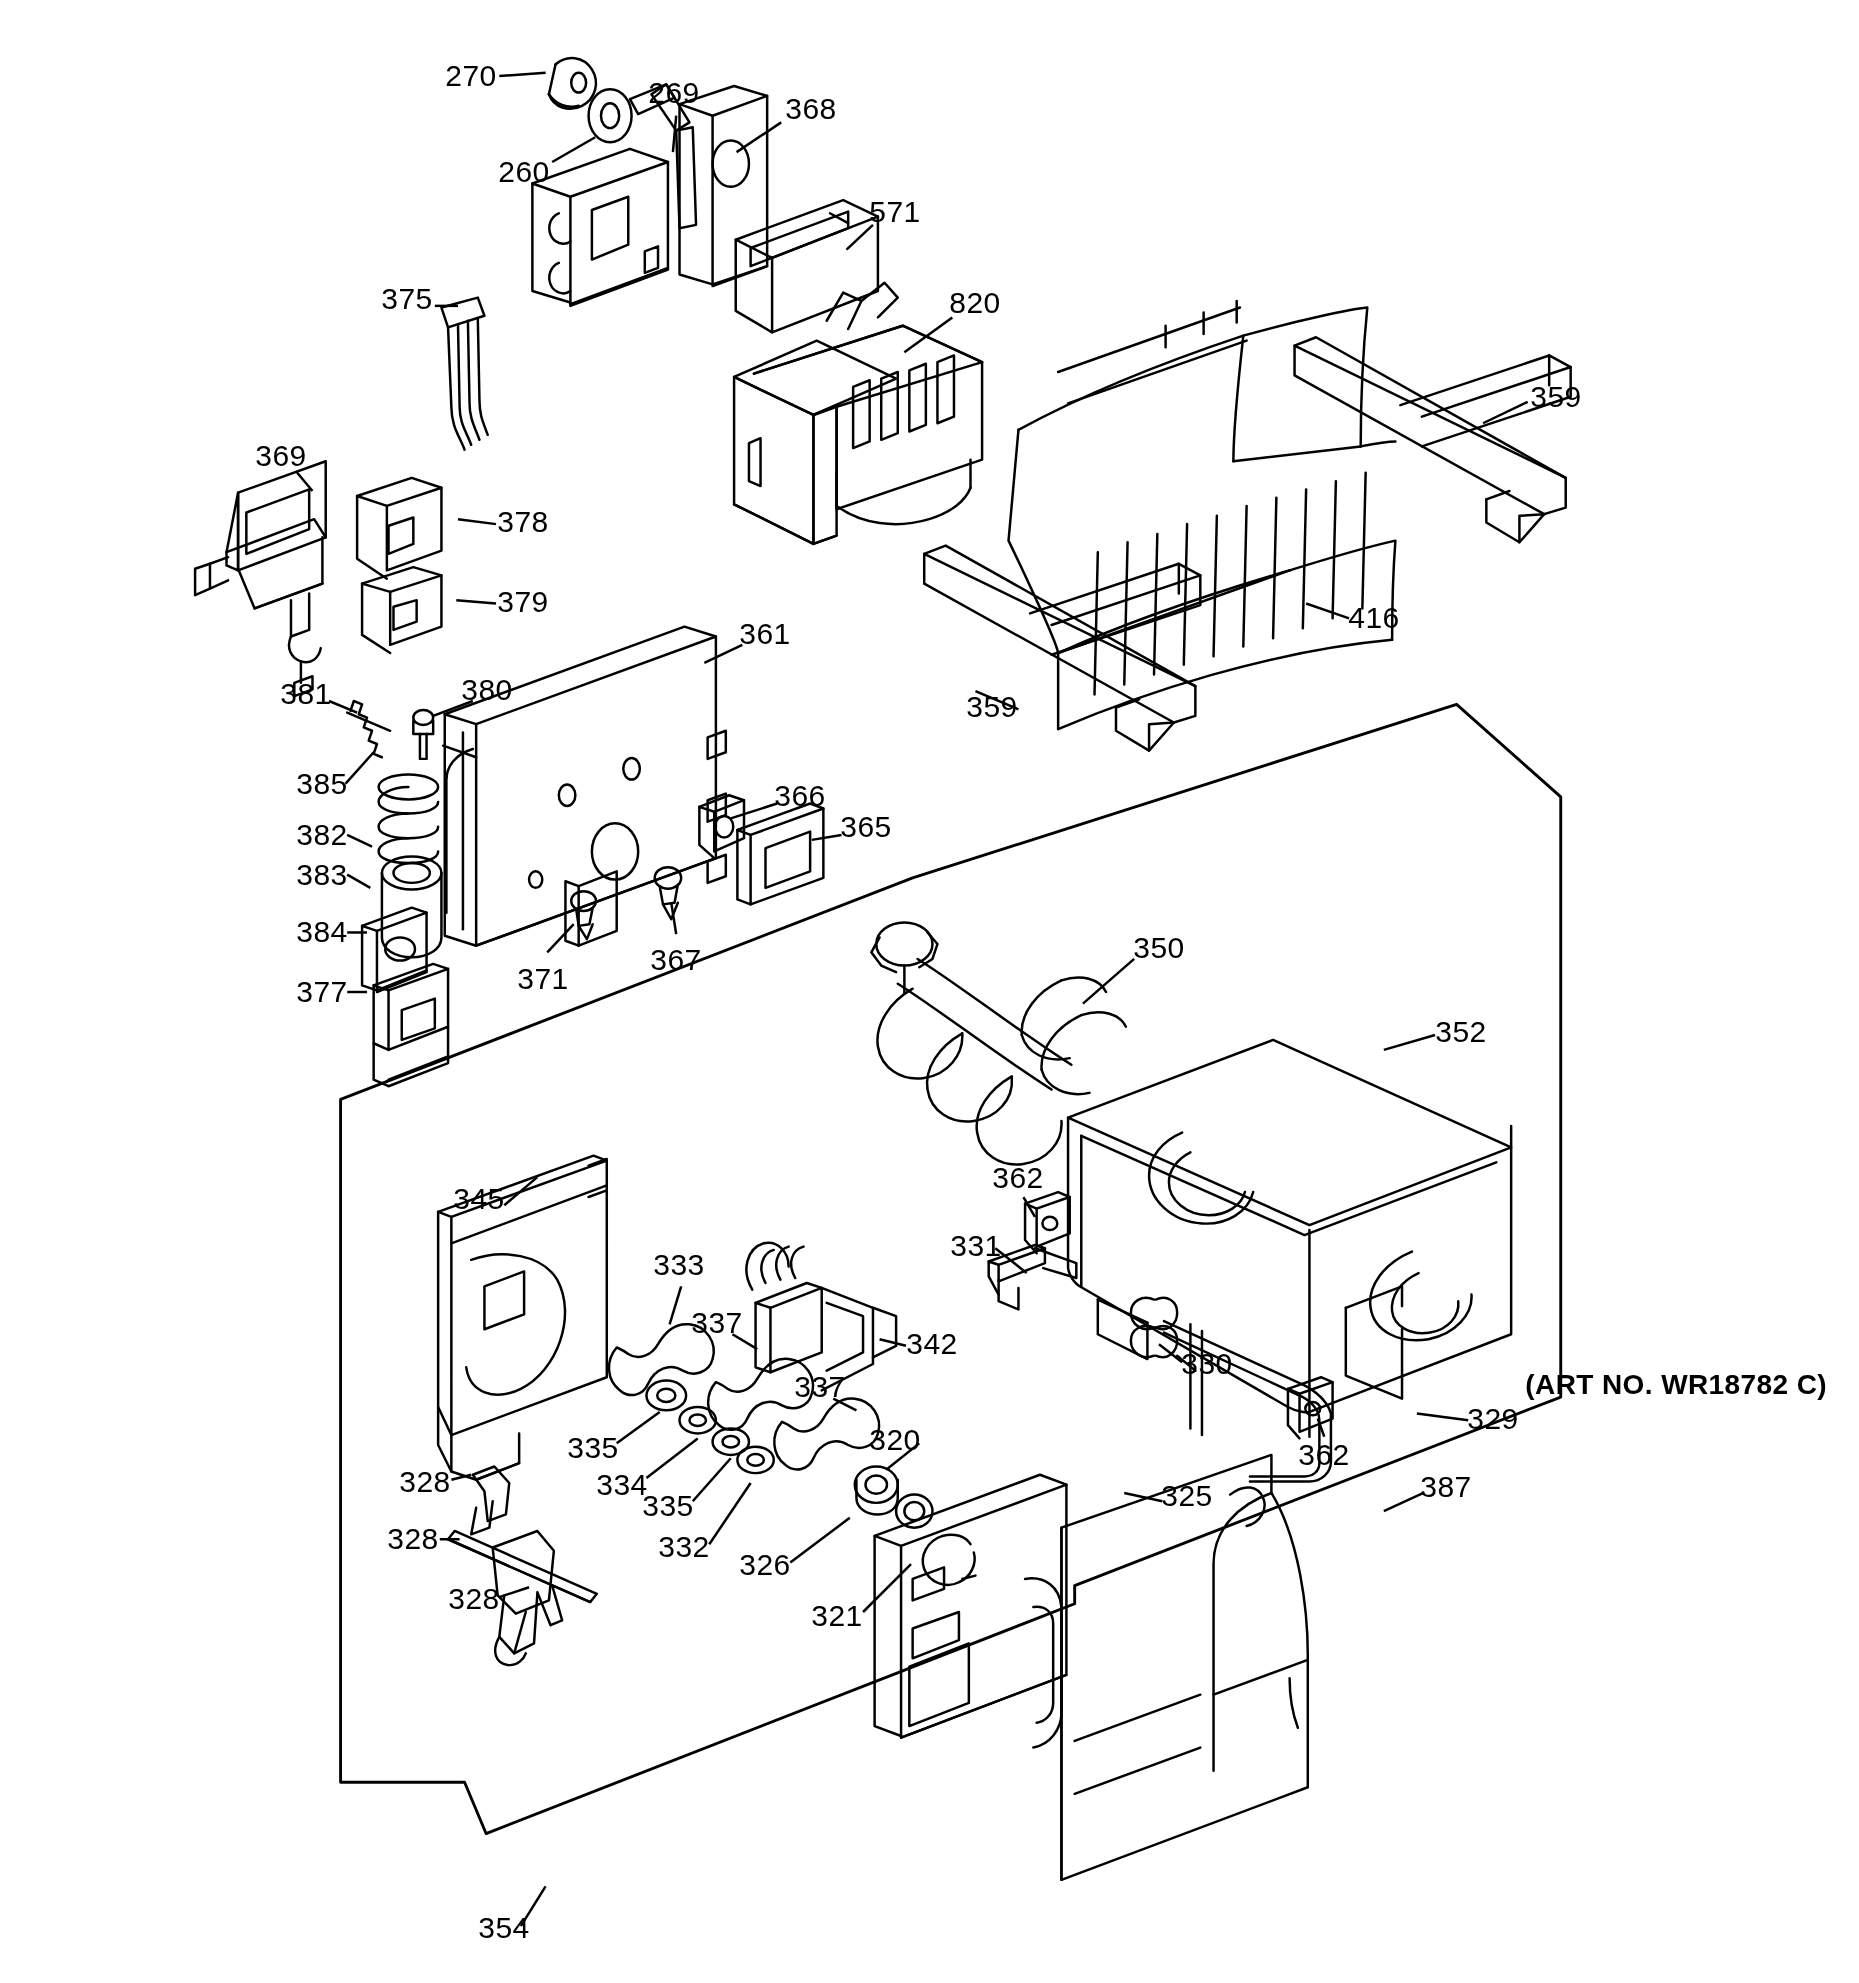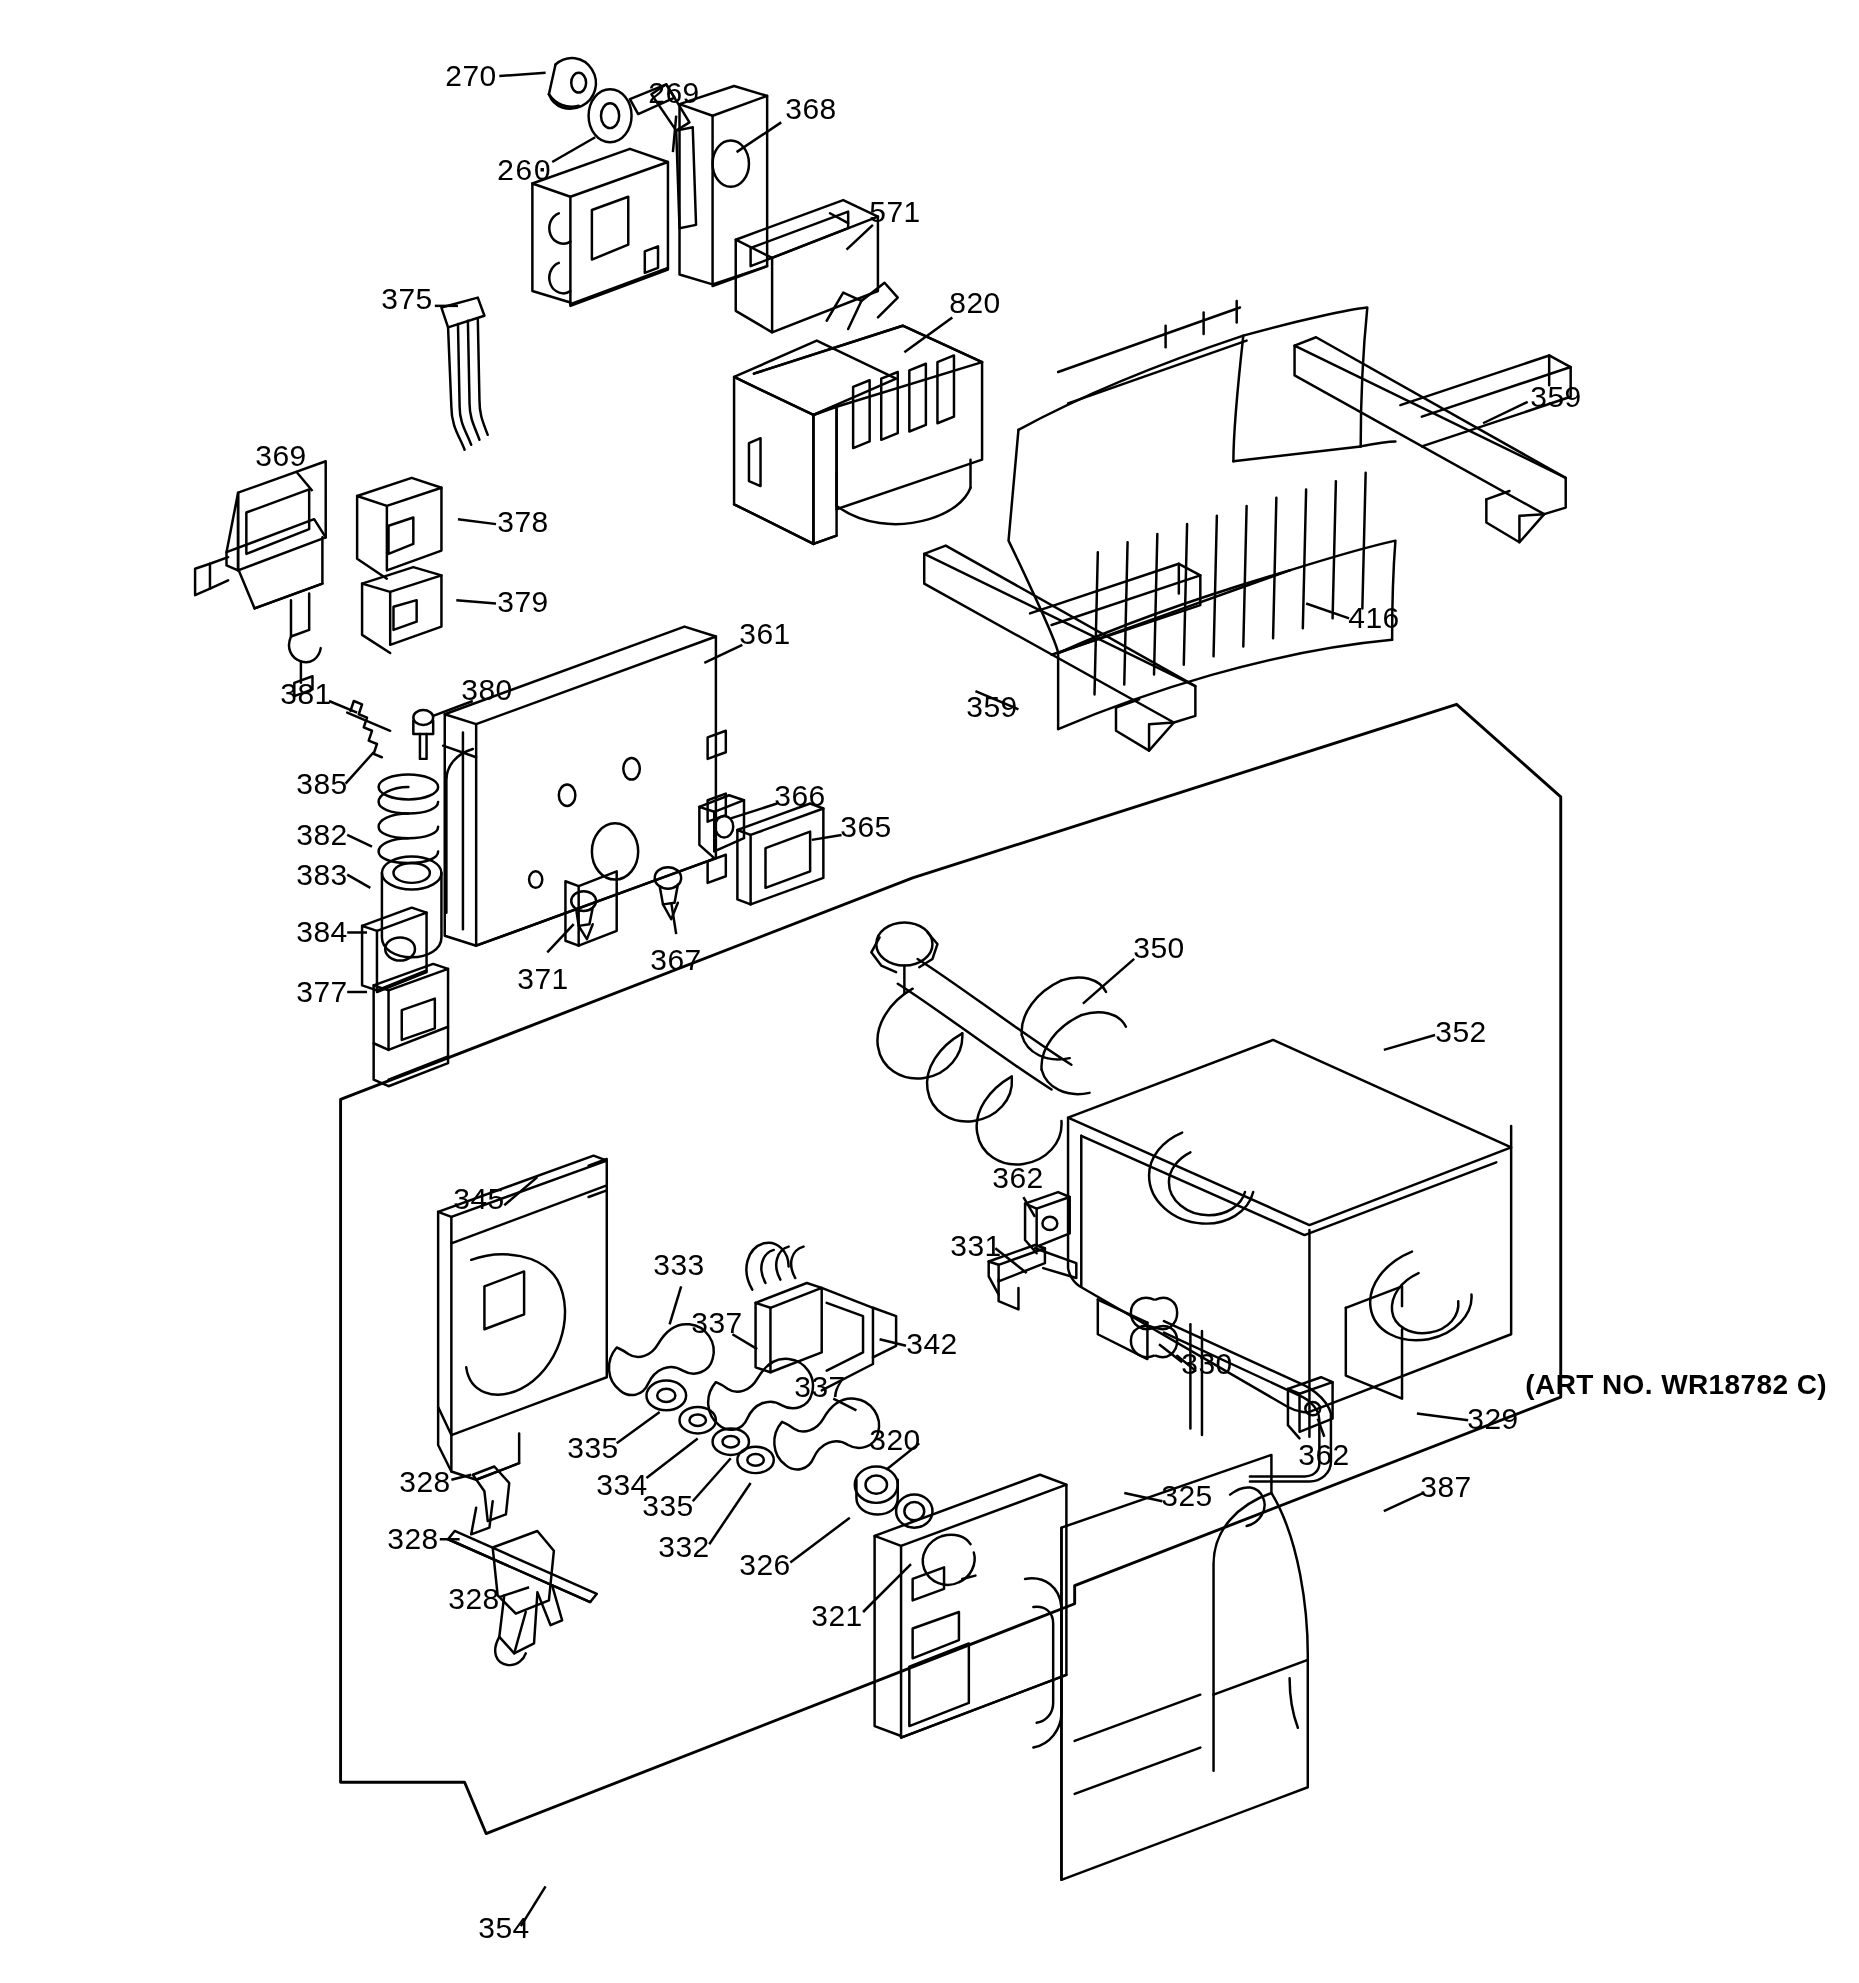--- a/index.html
+++ b/index.html
@@ -534,21 +534,21 @@
       <path d="M1044 1950 l58 -58"></path>
       <path d="M604 1932 l36 -12"></path>
       <path d="M630 2330 l30 -48"></path>
     </g>
   </svg>
 
   <div id="callouts-layer">
       <div class="callout" style="left: 471px; top: 76px;">270</div>
       <div class="callout" style="left: 674px; top: 93px;">269</div>
       <div class="callout" style="left: 778px; top: 109px; margin-left: 33px;">368</div>
-      <div class="callout" style="left: 524px; top: 172px; font-family: Liberation Mono, monospace;">260</div>
+      <div class="callout" style="left: 524px; top: 172px;">260</div>
       <div class="callout" style="left: 895px; top: 212px;">571</div>
       <div class="callout" style="left: 975px; top: 303px;">820</div>
       <div class="callout" style="left: 407px; top: 299px;">375</div>
       <div class="callout" style="left: 1556px; top: 397px;">359</div>
       <div class="callout" style="left: 281px; top: 456px;">369</div>
       <div class="callout" style="left: 523px; top: 522px;">378</div>
       <div class="callout" style="left: 523px; top: 602px;">379</div>
       <div class="callout" style="left: 1374px; top: 618px;">416</div>
       <div class="callout" style="left: 765px; top: 634px;">361</div>
       <div class="callout" style="left: 306px; top: 694px;">381</div>

